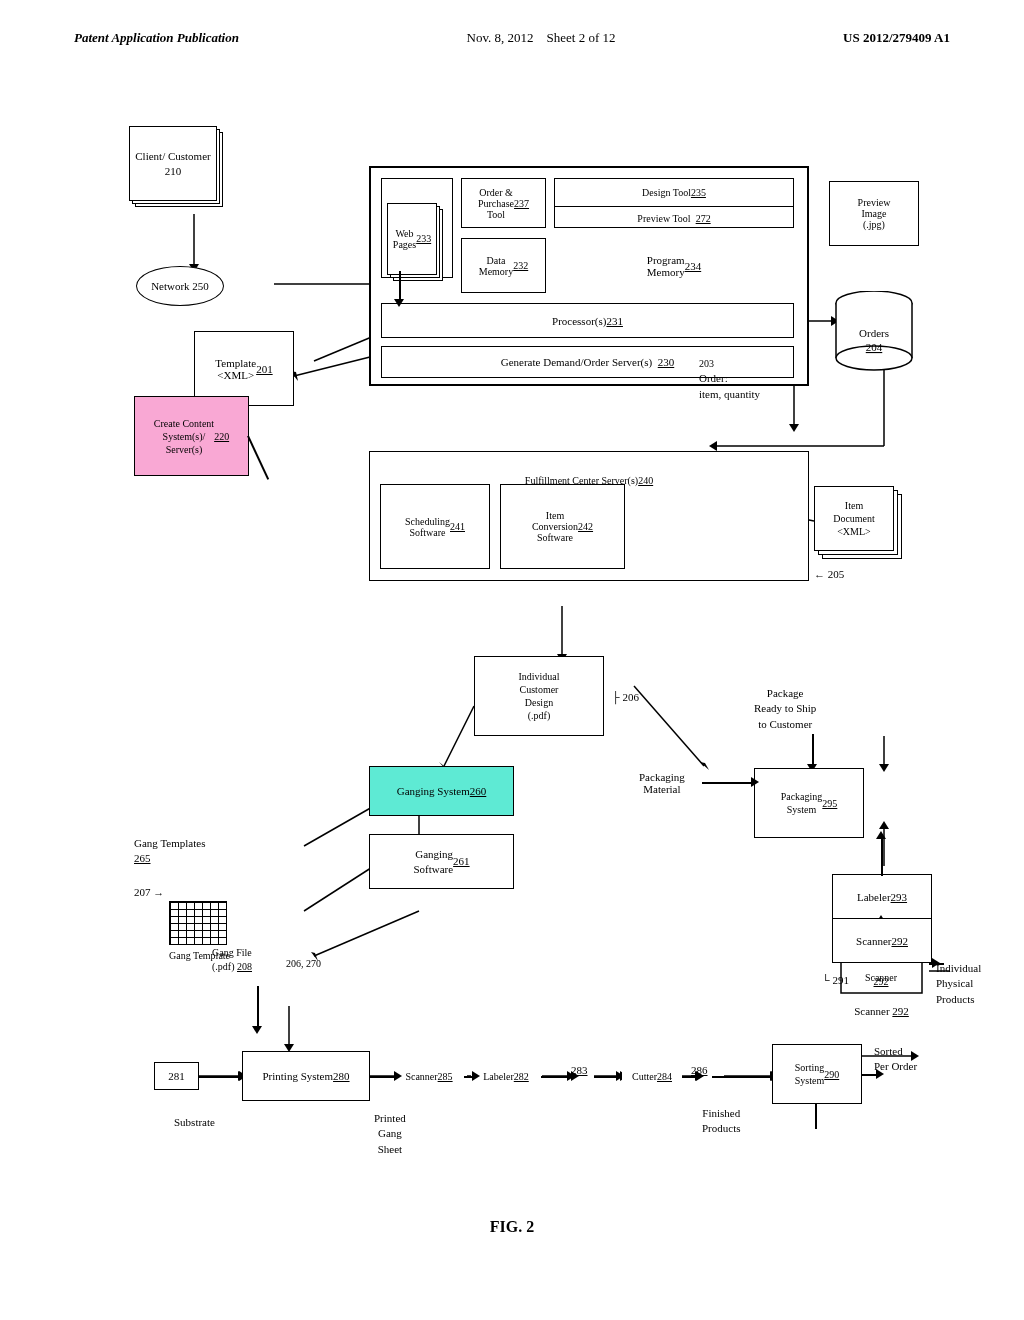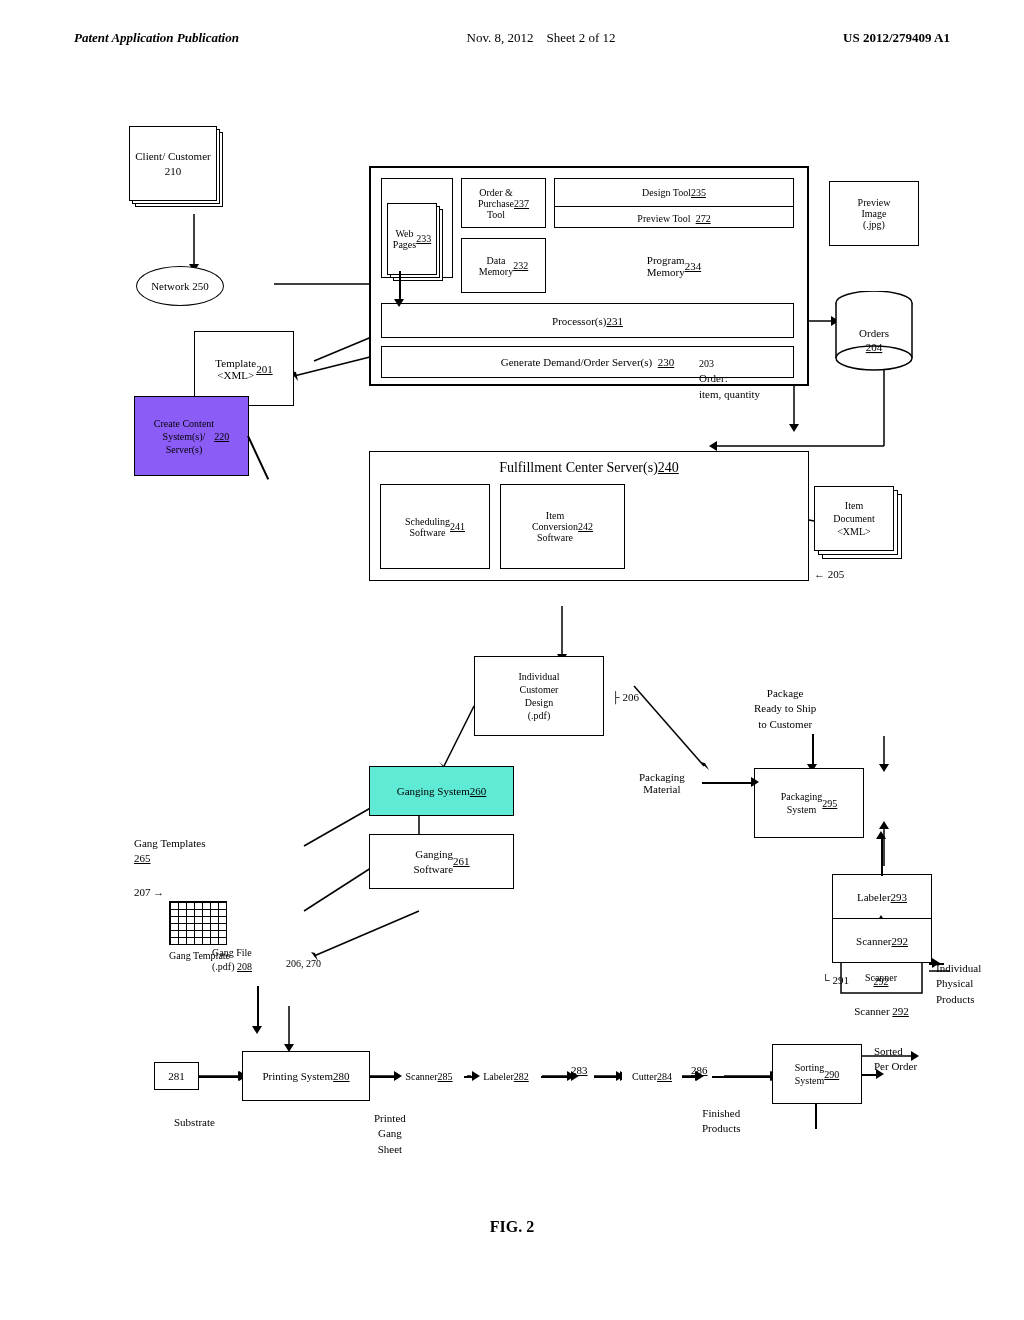--- a/index.html
+++ b/index.html
@@ -257,26 +257,26 @@
         <text x="40" y="60" text-anchor="middle" font-size="11" font-family="Times New Roman" text-decoration="underline">204</text>
       </svg>
     </div>
 
     <div style="position:absolute; top:290px; left:625px; font-size:11px; text-align:left; line-height:1.4;">
       <span style="font-size:10px;">203</span><br>
       Order:<br>
       item, quantity
     </div>
 
-    <div style="position:absolute; top:330px; left:60px; width:115px; height:80px; border:1.5px solid #000; background:#8b5cf6; display:flex; align-items:center; justify-content:center; font-size:10px; text-align:center; line-height:1.3;">
+    <div style="position:absolute; top:330px; left:60px; width:115px; height:80px; border:1.5px solid #000; background:#f9a8d4; display:flex; align-items:center; justify-content:center; font-size:10px; text-align:center; line-height:1.3;">
       Create Content<br>System(s)/<br>Server(s)<br><span class="underline">220</span>
     </div>
 
     <div style="position:absolute; top:385px; left:295px; width:440px; height:130px; border:1.5px solid #000; background:#fff;">
-      <div style="position:absolute; top:5px; left:5px; right:5px; height:22px; display:flex; align-items:center; justify-content:center; font-size:14px;">
+      <div style="position:absolute; top:17px; left:5px; right:5px; height:22px; display:flex; align-items:center; justify-content:center; font-size:10px;">
         Fulfillment Center Server(s) <span class="underline">240</span>
       </div>
 
       <div style="position:absolute; top:32px; left:10px; width:110px; height:85px; border:1.5px solid #000; background:#fff; display:flex; align-items:center; justify-content:center; font-size:10px; text-align:center;">
         Scheduling<br>Software<br><span class="underline">241</span>
       </div>
 
       <div style="position:absolute; top:32px; left:130px; width:125px; height:85px; border:1.5px solid #000; background:#fff; display:flex; align-items:center; justify-content:center; font-size:10px; text-align:center;">
         Item<br>Conversion<br>Software<br><span class="underline">242</span>
       </div>

